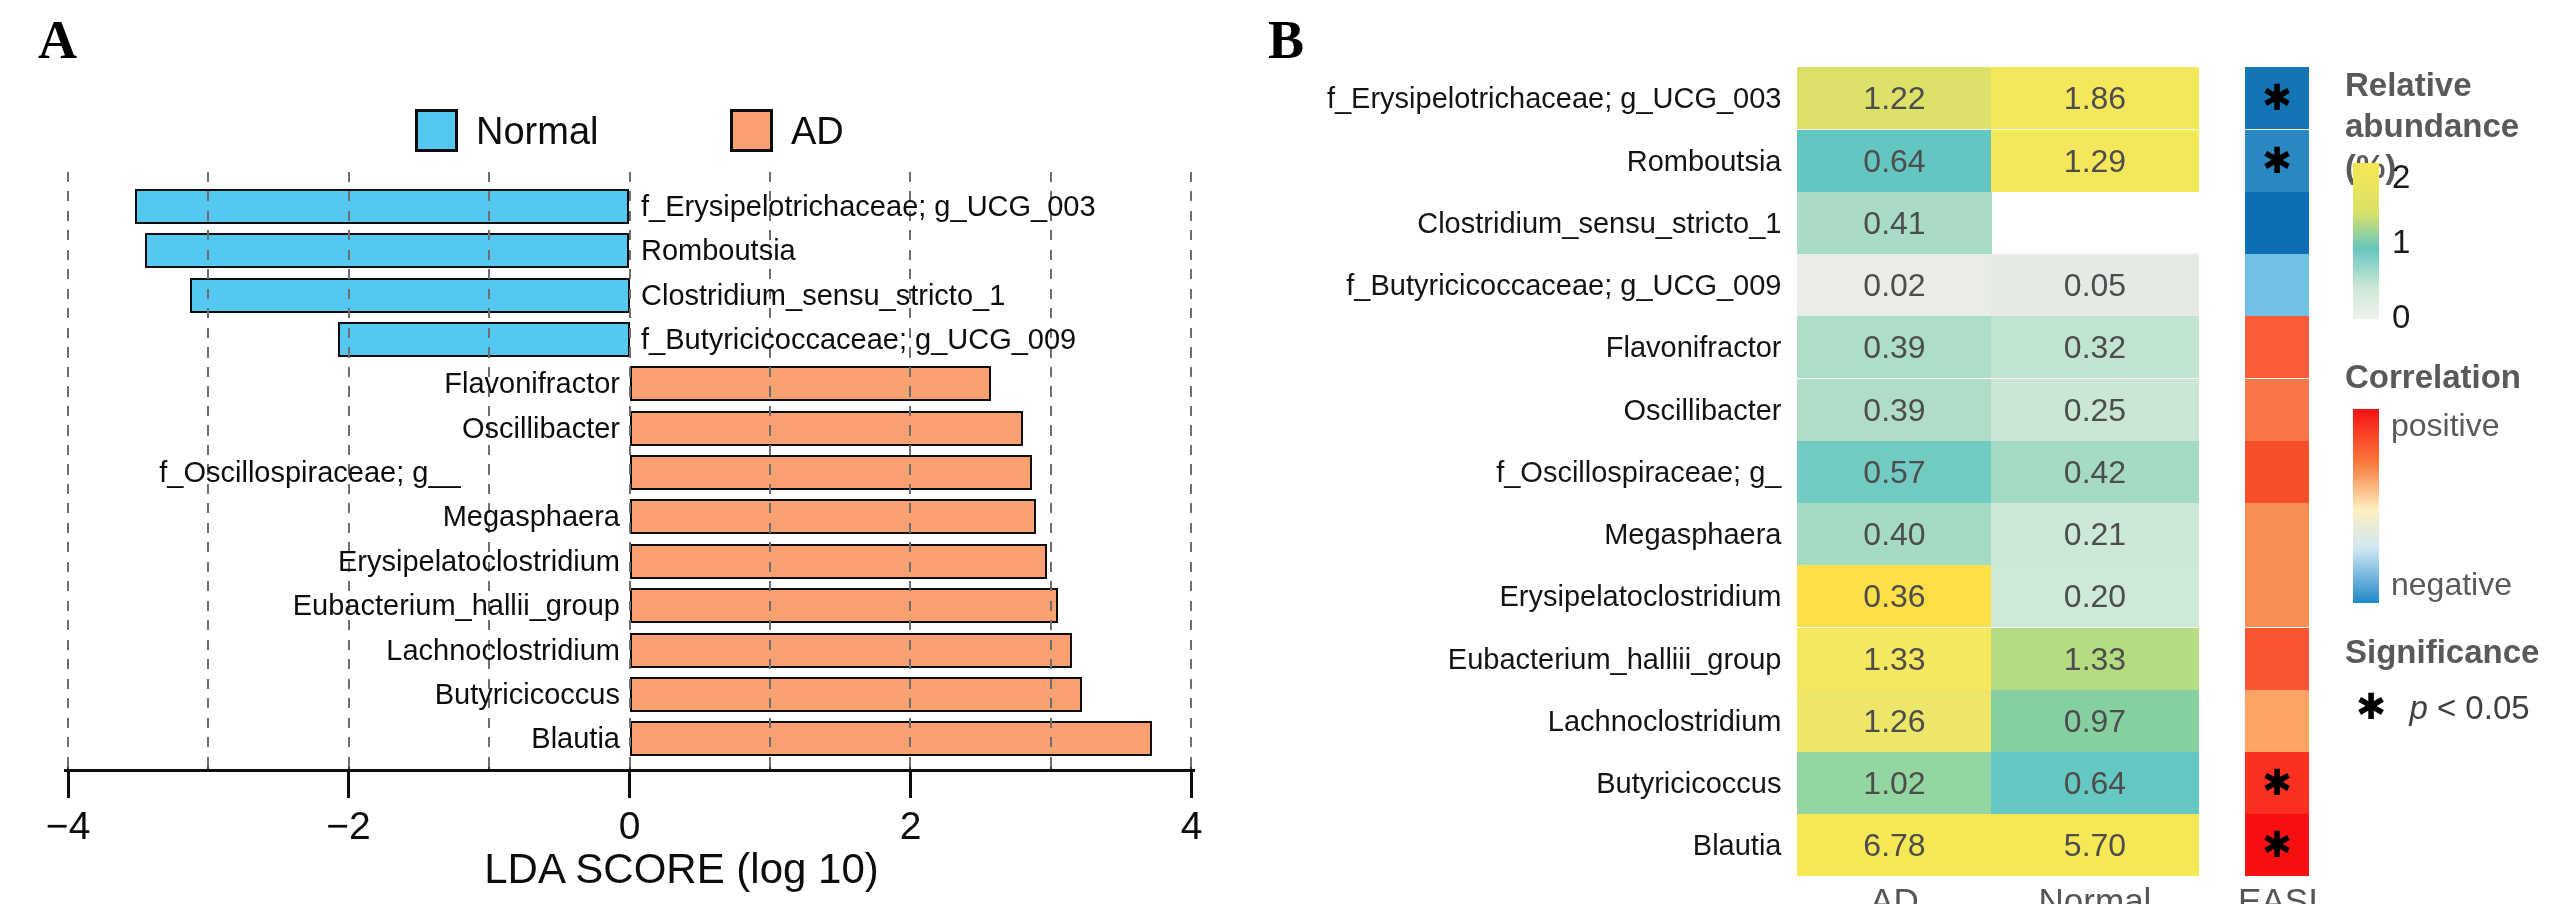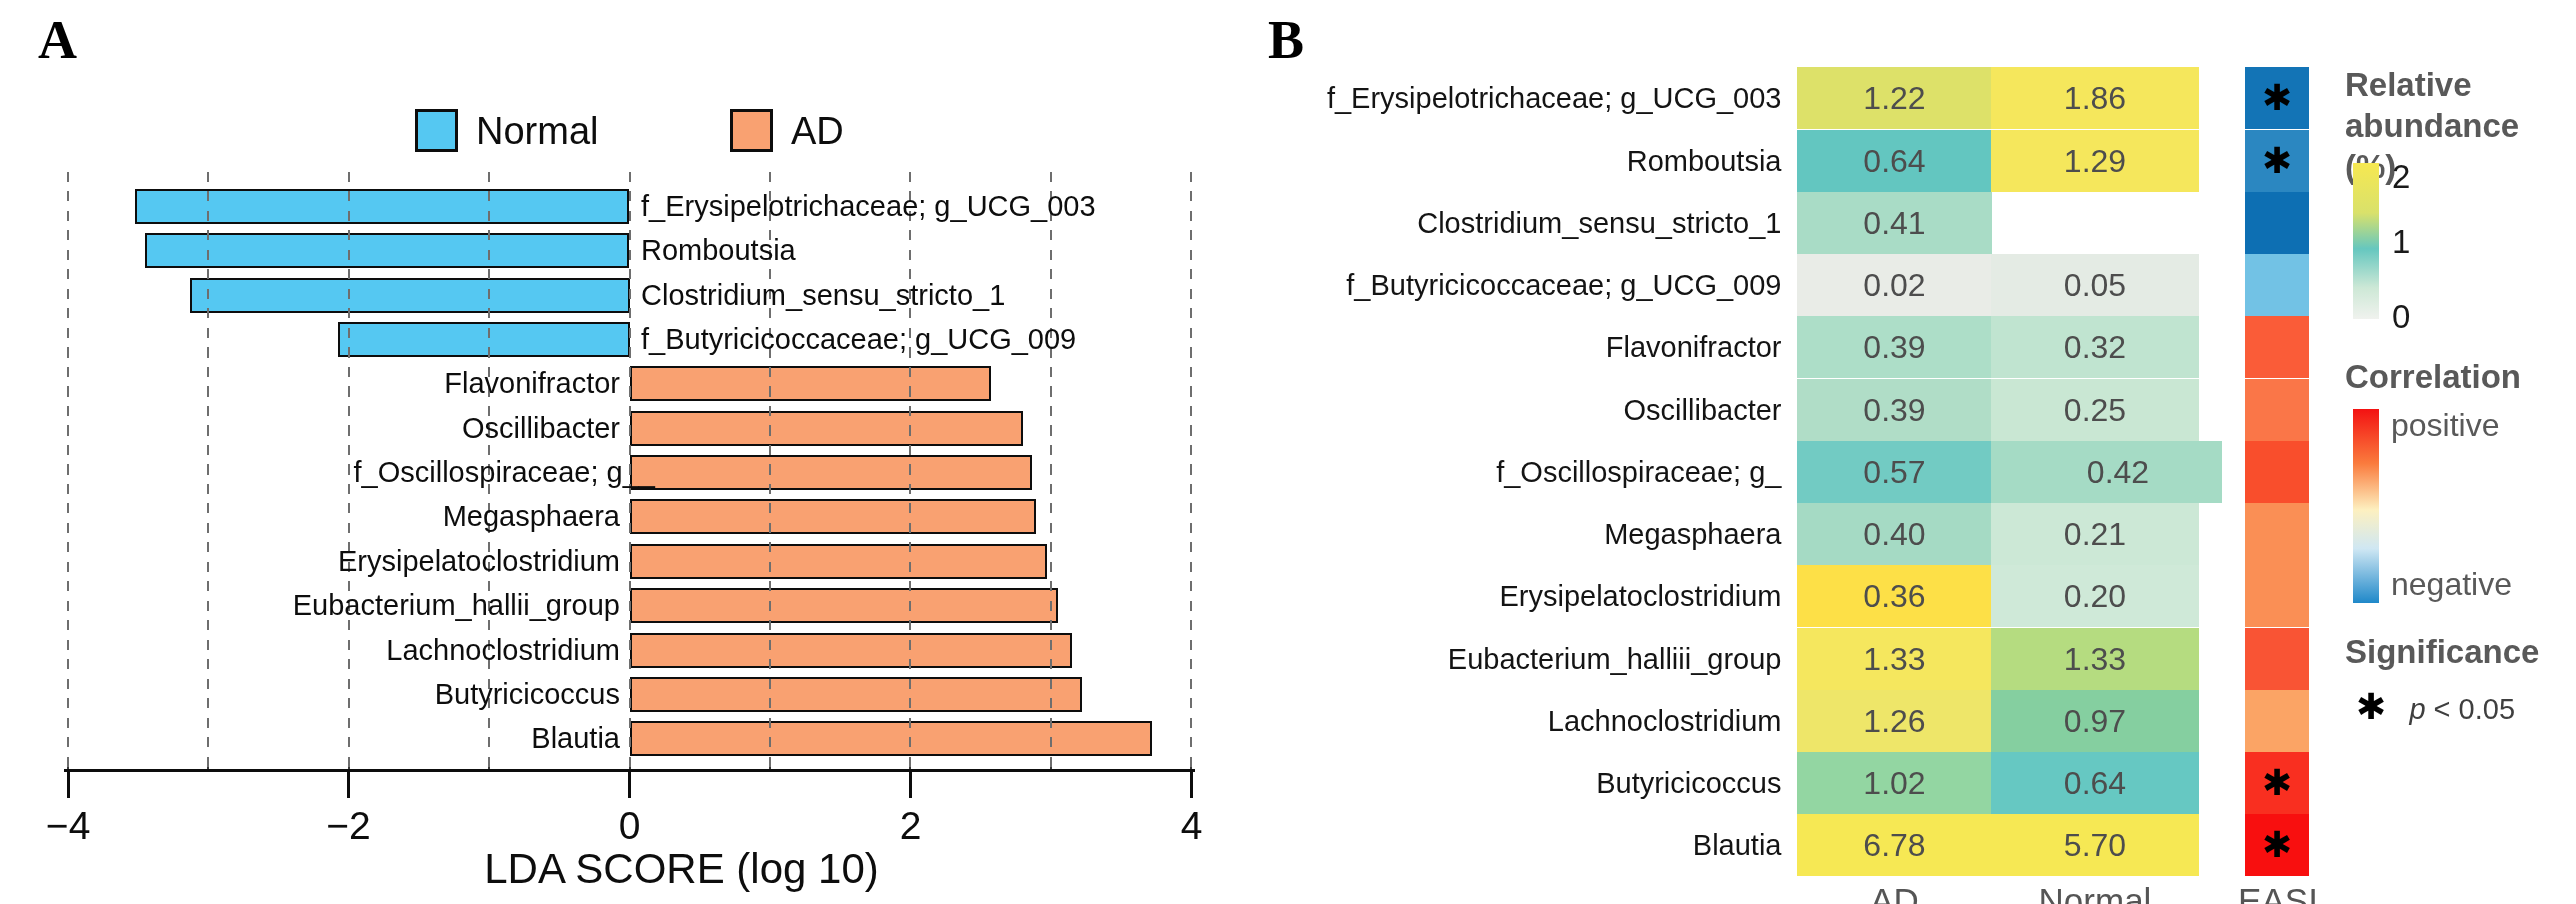--- a/index.html
+++ b/index.html
@@ -22,21 +22,21 @@
   #panelB .row-label{font-size:29px;color:#141414;text-align:right;white-space:nowrap;}
   #panelB .cell{text-align:center;font-size:32px;color:#4d4d4d;}
   #panelB .easi-cell{text-align:center;}
   #panelB .sig-star{font-size:36px;color:#000;}
   #panelB .col-label{font-size:35px;color:#555;text-align:center;}
   .lg-title{font-size:33px;font-weight:700;color:#595959;line-height:41px;white-space:pre-line;}
   .lg-tick{font-size:33px;color:#1a1a1a;}
   .lg-small{font-size:32px;color:#595959;}
   .lg-bar{width:26px;}
   .sig-p{font-style:italic;}
-  .sig-text{font-size:29px;color:#3f3f3f;}
+  .sig-text{font-size:33px;color:#3f3f3f;}
 </style>
 </head>
 <body>
 
 <div id="panelA" class="abs" style="left:0;top:0;width:1267px;height:904px;">
   <div class="abs panel-label" style="left:38px;top:8.7px;">A</div>
 
   <div class="abs" style="left:415px;top:109px;">
     <div class="legend-swatch" style="background:#55C8F2;"></div>
   </div>
@@ -53,21 +53,21 @@
       <div class="abs bar-label" style="left: 641px; top: 233px;">Romboutsia</div>
       <div class="abs bar" style="left: 190px; top: 278px; width: 440px; height: 35px; background: rgb(85, 200, 242);"></div>
       <div class="abs bar-label" style="left: 641px; top: 278px;">Clostridium_sensu_stricto_1</div>
       <div class="abs bar" style="left: 338px; top: 322px; width: 292px; height: 35px; background: rgb(85, 200, 242);"></div>
       <div class="abs bar-label" style="left: 641px; top: 322px;">f_Butyricicoccaceae; g_UCG_009</div>
       <div class="abs bar" style="left: 630px; top: 366px; width: 361px; height: 35px; background: rgb(249, 161, 113);"></div>
       <div class="abs bar-label" style="left: 0px; width: 620px; top: 366px; text-align: right;">Flavonifractor</div>
       <div class="abs bar" style="left: 630px; top: 411px; width: 393px; height: 35px; background: rgb(249, 161, 113);"></div>
       <div class="abs bar-label" style="left: 0px; width: 620px; top: 411px; text-align: right;">Oscillibacter</div>
       <div class="abs bar" style="left: 630px; top: 455px; width: 402px; height: 35px; background: rgb(249, 161, 113);"></div>
-      <div class="abs bar-label" style="left: 0px; width: 620px; top: 455px; text-align: right; padding-left: 35px;">f_Oscillospiraceae; g__</div>
+      <div class="abs bar-label" style="left: 0px; width: 620px; top: 455px; text-align: center;">f_Oscillospiraceae; g__</div>
       <div class="abs bar" style="left: 630px; top: 499px; width: 406px; height: 35px; background: rgb(249, 161, 113);"></div>
       <div class="abs bar-label" style="left: 0px; width: 620px; top: 499px; text-align: right;">Megasphaera</div>
       <div class="abs bar" style="left: 630px; top: 544px; width: 417px; height: 35px; background: rgb(249, 161, 113);"></div>
       <div class="abs bar-label" style="left: 0px; width: 620px; top: 544px; text-align: right;">Erysipelatoclostridium</div>
       <div class="abs bar" style="left: 630px; top: 588px; width: 428px; height: 35px; background: rgb(249, 161, 113);"></div>
       <div class="abs bar-label" style="left: 0px; width: 620px; top: 588px; text-align: right;">Eubacterium_hallii_group</div>
       <div class="abs bar" style="left: 630px; top: 633px; width: 442px; height: 35px; background: rgb(249, 161, 113);"></div>
       <div class="abs bar-label" style="left: 0px; width: 620px; top: 633px; text-align: right;">Lachnoclostridium</div>
       <div class="abs bar" style="left: 630px; top: 677px; width: 452px; height: 35px; background: rgb(249, 161, 113);"></div>
       <div class="abs bar-label" style="left: 0px; width: 620px; top: 677px; text-align: right;">Butyricicoccus</div>
@@ -129,21 +129,21 @@
       <div class="abs row-label" style="left: 14.5px; width: 537px; top: 316px; height: 62px; line-height: 62px;">Flavonifractor</div>
       <div class="abs cell" style="left: 567px; width: 195px; top: 316px; height: 62px; line-height: 62px; background: rgb(173, 222, 200);">0.39</div>
       <div class="abs cell" style="left: 761px; width: 208px; top: 316px; height: 62px; line-height: 62px; background: rgb(192, 228, 208);">0.32</div>
       <div class="abs easi-cell" style="left: 1015px; width: 64px; top: 316px; height: 62px; line-height: 62px; background: rgb(250, 92, 56);"></div>
       <div class="abs row-label" style="left: 14.5px; width: 537px; top: 379px; height: 62px; line-height: 62px;">Oscillibacter</div>
       <div class="abs cell" style="left: 567px; width: 195px; top: 379px; height: 62px; line-height: 62px; background: rgb(176, 221, 199);">0.39</div>
       <div class="abs cell" style="left: 761px; width: 208px; top: 379px; height: 62px; line-height: 62px; background: rgb(201, 231, 211);">0.25</div>
       <div class="abs easi-cell" style="left: 1015px; width: 64px; top: 379px; height: 62px; line-height: 62px; background: rgb(250, 118, 72);"></div>
       <div class="abs row-label" style="left: 14.5px; width: 537px; top: 441px; height: 62px; line-height: 62px;">f_Oscillospiraceae; g_</div>
       <div class="abs cell" style="left: 567px; width: 195px; top: 441px; height: 62px; line-height: 62px; background: rgb(114, 203, 195);">0.57</div>
-      <div class="abs cell" style="left: 761px; width: 208px; top: 441px; height: 62px; line-height: 62px; background: rgb(165, 219, 197); padding-left: 23px;">0.42</div>
+      <div class="abs cell" style="left: 761px; width: 208px; top: 441px; height: 62px; line-height: 62px; background: rgb(165, 219, 197);">0.42</div>
       <div class="abs easi-cell" style="left: 1015px; width: 64px; top: 441px; height: 62px; line-height: 62px; background: rgb(249, 78, 44);"></div>
       <div class="abs row-label" style="left: 14.5px; width: 537px; top: 503px; height: 62px; line-height: 62px;">Megasphaera</div>
       <div class="abs cell" style="left: 567px; width: 195px; top: 503px; height: 62px; line-height: 62px; background: rgb(165, 218, 196);">0.40</div>
       <div class="abs cell" style="left: 761px; width: 208px; top: 503px; height: 62px; line-height: 62px; background: rgb(204, 232, 214);">0.21</div>
       <div class="abs easi-cell" style="left: 1015px; width: 64px; top: 503px; height: 62px; line-height: 62px; background: rgb(250, 143, 85);"></div>
       <div class="abs row-label" style="left: 14.5px; width: 537px; top: 565px; height: 62px; line-height: 62px;">Erysipelatoclostridium</div>
       <div class="abs cell" style="left: 567px; width: 195px; top: 565px; height: 62px; line-height: 62px; background: #fde047;">0.36</div>
       <div class="abs cell" style="left: 761px; width: 208px; top: 565px; height: 62px; line-height: 62px; background: rgb(207, 233, 216);">0.20</div>
       <div class="abs easi-cell" style="left: 1015px; width: 64px; top: 565px; height: 62px; line-height: 62px; background: rgb(250, 143, 85);"></div>
       <div class="abs row-label" style="left: 14.5px; width: 537px; top: 628px; height: 62px; line-height: 62px;">Eubacterium_halliii_group</div>

